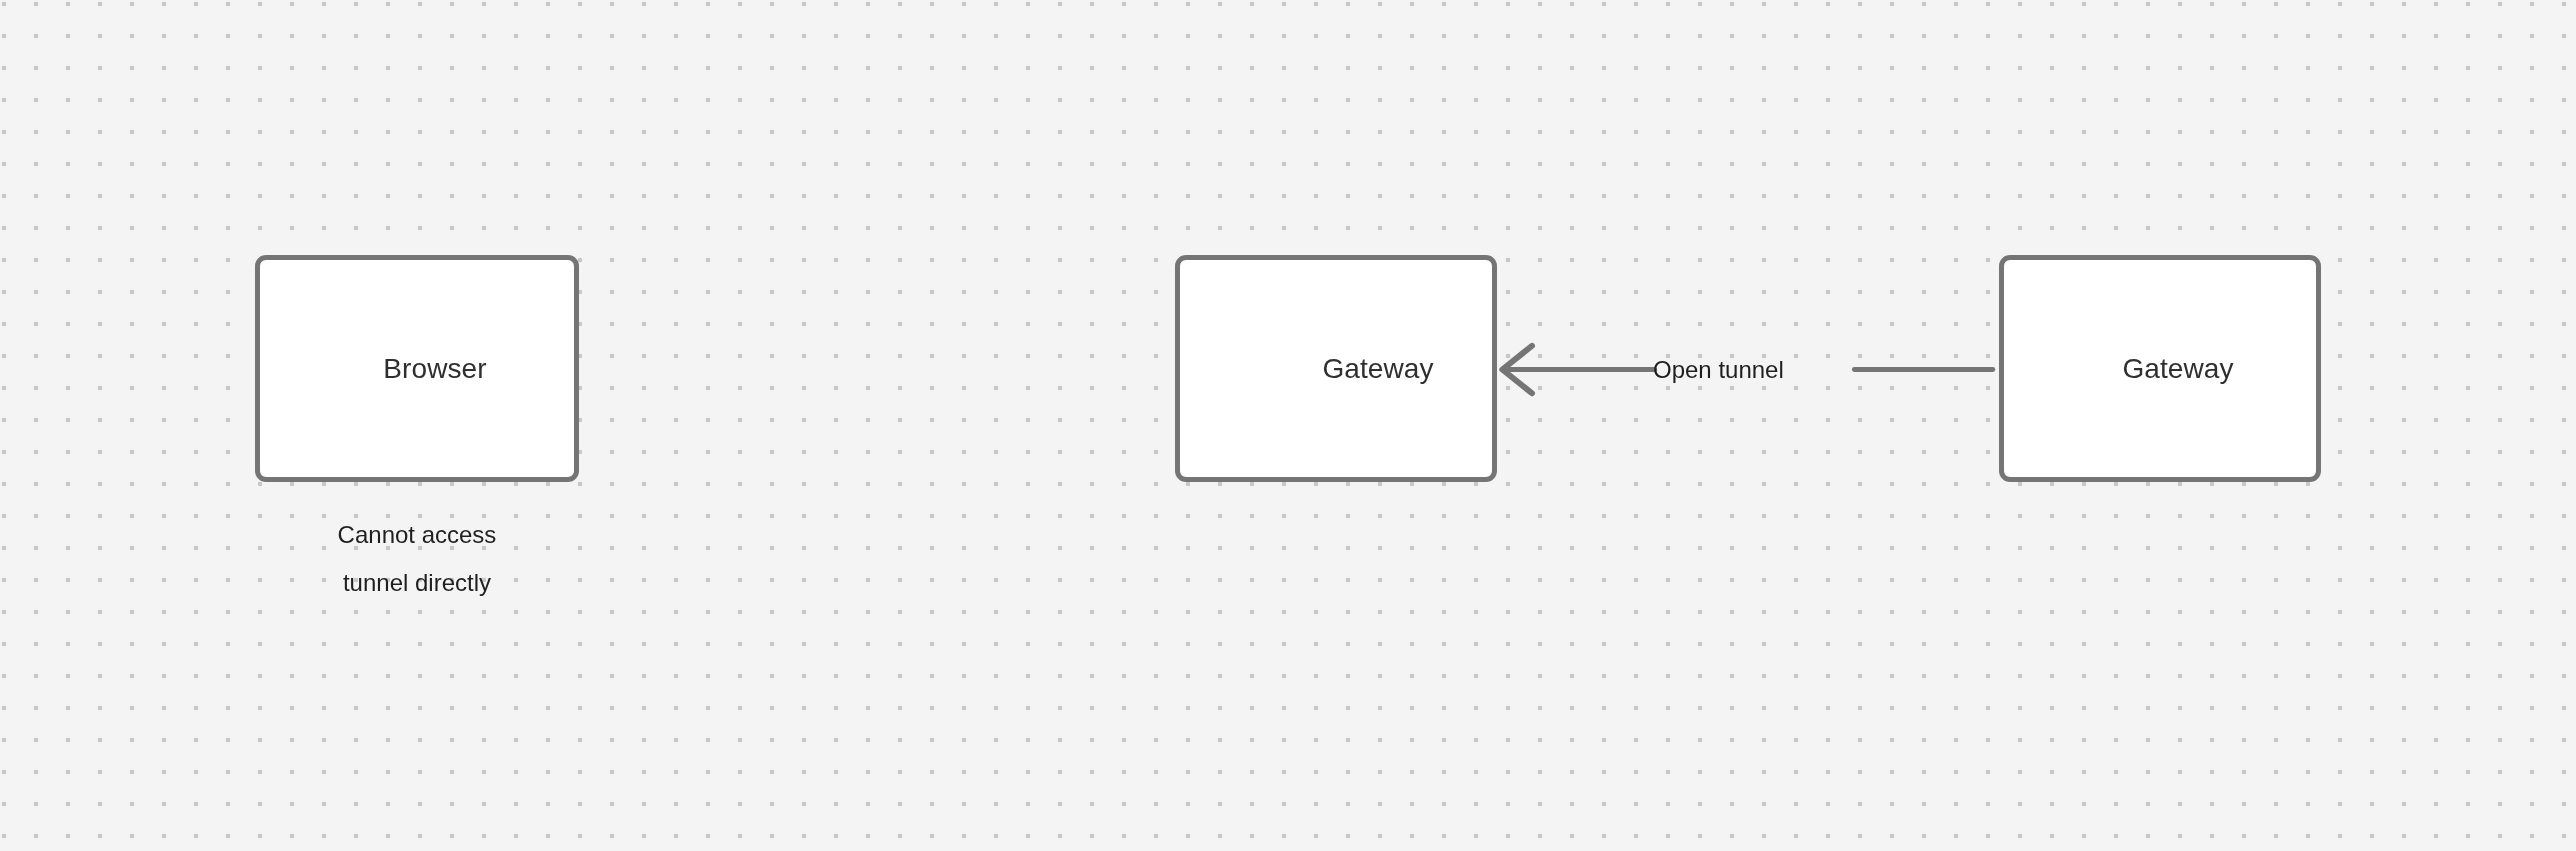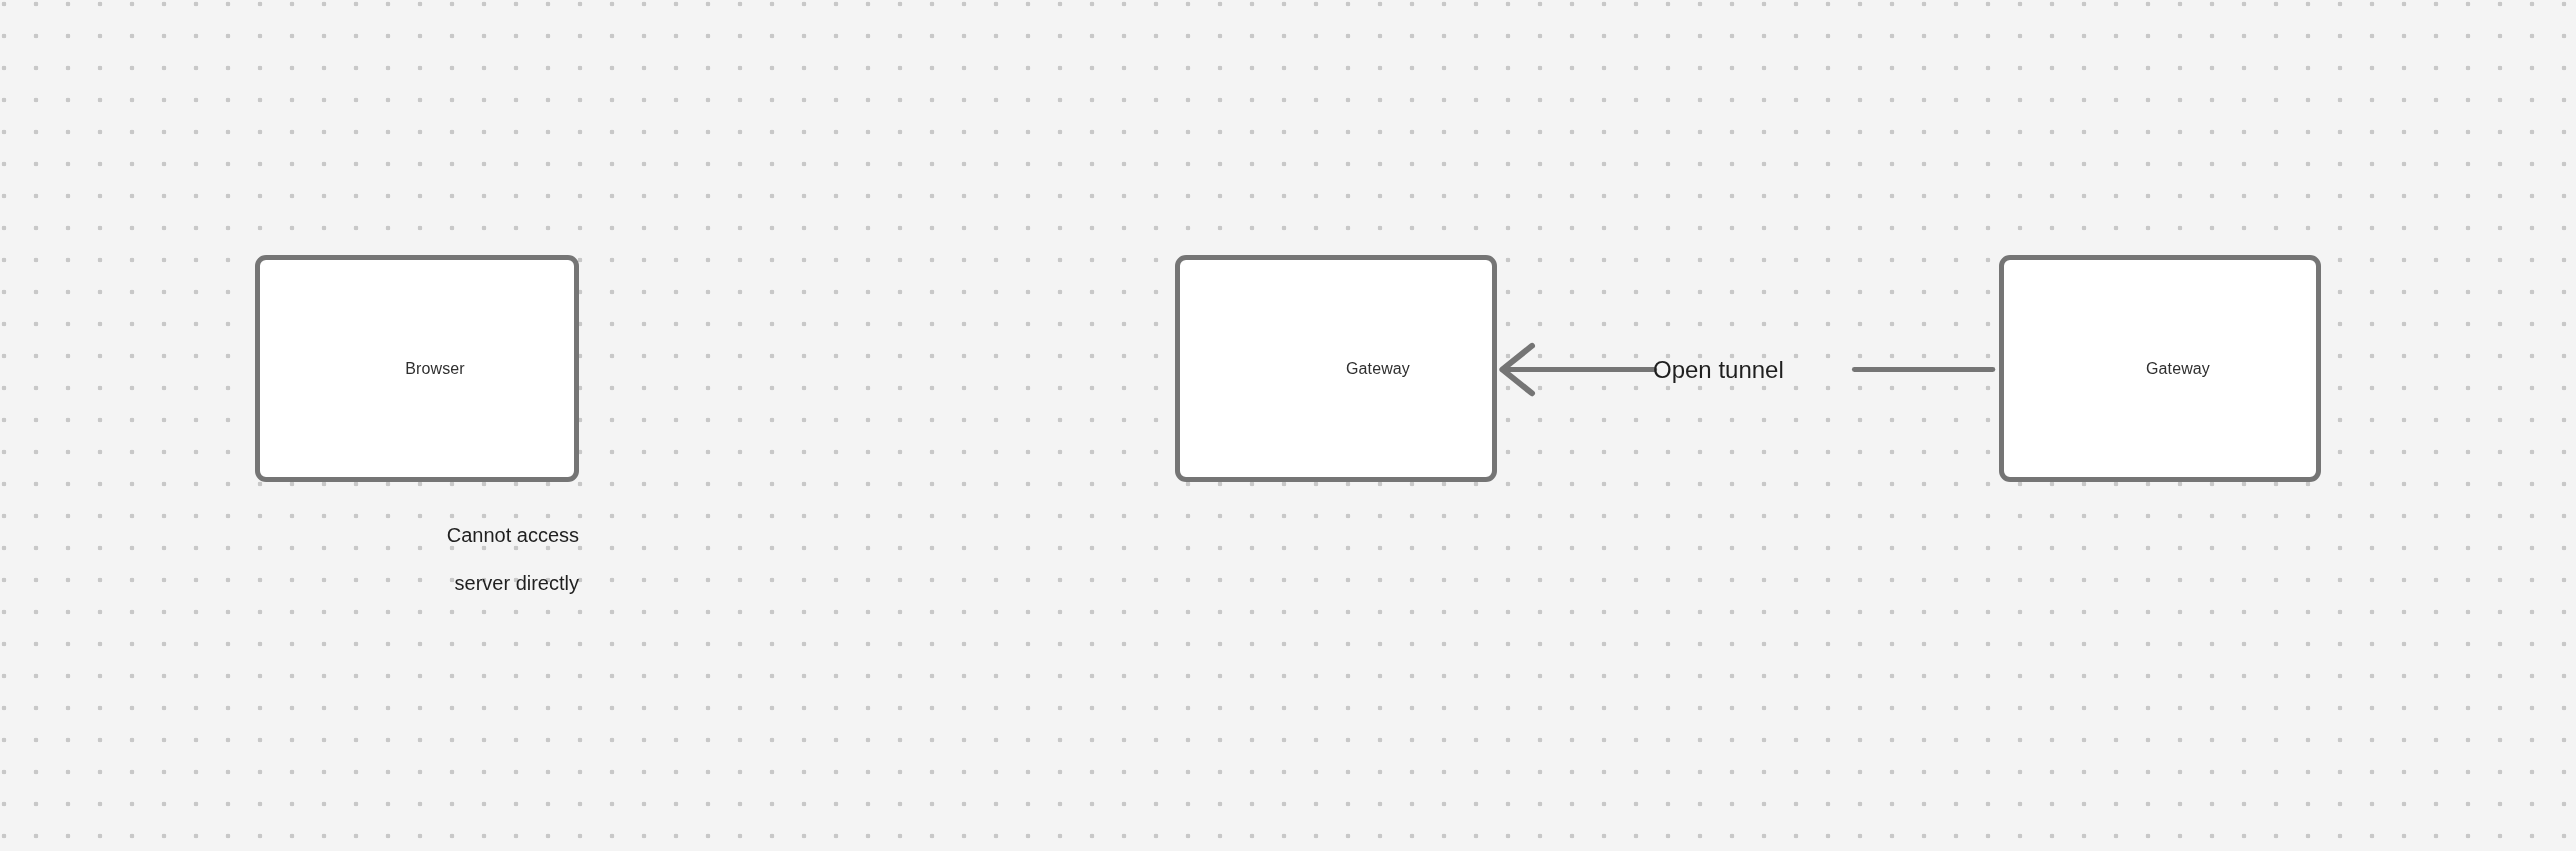--- a/index.html
+++ b/index.html
@@ -27,40 +27,40 @@
     box-sizing: border-box;
     background: #ffffff;
     border: 5px solid #757575;
     border-radius: 11px;
     display: flex;
     align-items: center;
     justify-content: center;
   }
 
   .node-label {
-    font-size: 16px;
+    font-size: 28px;
     line-height: 1;
     color: #2f2f2f;
     letter-spacing: 0.1px;
     white-space: nowrap;
     margin-left: 36px;
   }
 
   #node-browser { left: 255px;  top: 255px; width: 324px; height: 227px; }
   #node-gateway { left: 1175px; top: 255px; width: 322px; height: 227px; padding-left: 48px; }
   #node-server  { left: 1999px; top: 255px; width: 322px; height: 227px; }
 
   
   .caption {
     position: absolute;
     left: 255px;
     top: 511px;
     width: 324px;
-    text-align: right;
-    font-size: 20px;
+    text-align: center;
+    font-size: 24px;
     line-height: 48px;
     color: #1f1f1f;
   }
   .caption .cap-line { display: block; white-space: nowrap; }
 
   
   #edge-open-tunnel {
     position: absolute;
     left: 1486px;
     top: 327px;
@@ -83,21 +83,21 @@
 <body>
 
 <div id="canvas">
 
   <div class="node" id="node-browser">
     <span class="node-label">Browser</span>
   </div>
 
   <div class="caption">
     <span class="cap-line">Cannot access</span>
-    <span class="cap-line">server directly</span>
+    <span class="cap-line">tunnel directly</span>
   </div>
 
   <div class="node" id="node-gateway">
     <span class="node-label">Gateway</span>
   </div>
 
   <div class="node" id="node-server">
     <span class="node-label">Gateway</span>
   </div>
 

